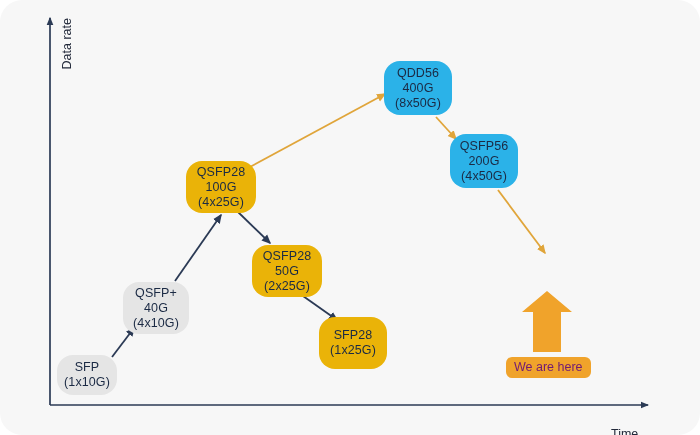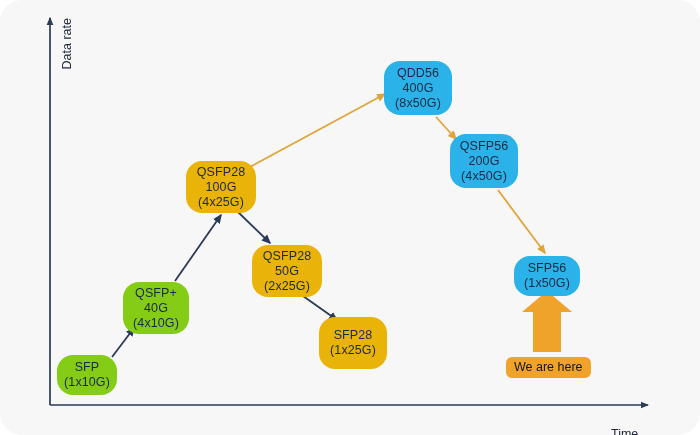--- a/index.html
+++ b/index.html
@@ -44,21 +44,21 @@
     justify-content: center;
     border-radius: 16px;
     color: #1b2a44;
     font-size: 12.5px;
     line-height: 15px;
     letter-spacing: 0.1px;
     text-align: center;
     white-space: nowrap;
   }
   .node .ln { display: block; }
-  .node.gray   { background: #84cc16; }
+  .node.gray   { background: #e5e5e5; }
   .node.orange { background: #eab308; }
   .node.blue   { background: #2bb2e8; }
 
   
   .axis-label {
     position: absolute;
     color: #22293a;
     font-size: 12.5px;
     white-space: nowrap;
   }
@@ -74,21 +74,21 @@
     margin-top: 48px;
   }
   
   #here-badge {
     position: absolute;
     left: 506px;
     top: 357px;
     padding: 3px 8px 4px 8px;
     background: #f0a32b;
     border-radius: 6px;
-    color: #0f172a;
+    color: #701a75;
     font-size: 12.5px;
     line-height: 14px;
     white-space: nowrap;
   }
 </style>
 </head>
 <body>
 
 <div id="stage">
 
@@ -164,20 +164,16 @@
     <span class="ln">400G</span>
     <span class="ln">(8x50G)</span>
   </div>
 
   <div class="node blue" style="left:450px; top:134px; width:68px; height:54px;">
     <span class="ln">QSFP56</span>
     <span class="ln">200G</span>
     <span class="ln">(4x50G)</span>
   </div>
 
-  <div class="node blue" style="left:514px; top:256px; width:66px; height:40px;">
-    <span class="ln">SFP56</span>
-    <span class="ln">(1x50G)</span>
-  </div>
 
   <div id="here-badge">We are here</div>
 
 </div>
 
 </body></html>

